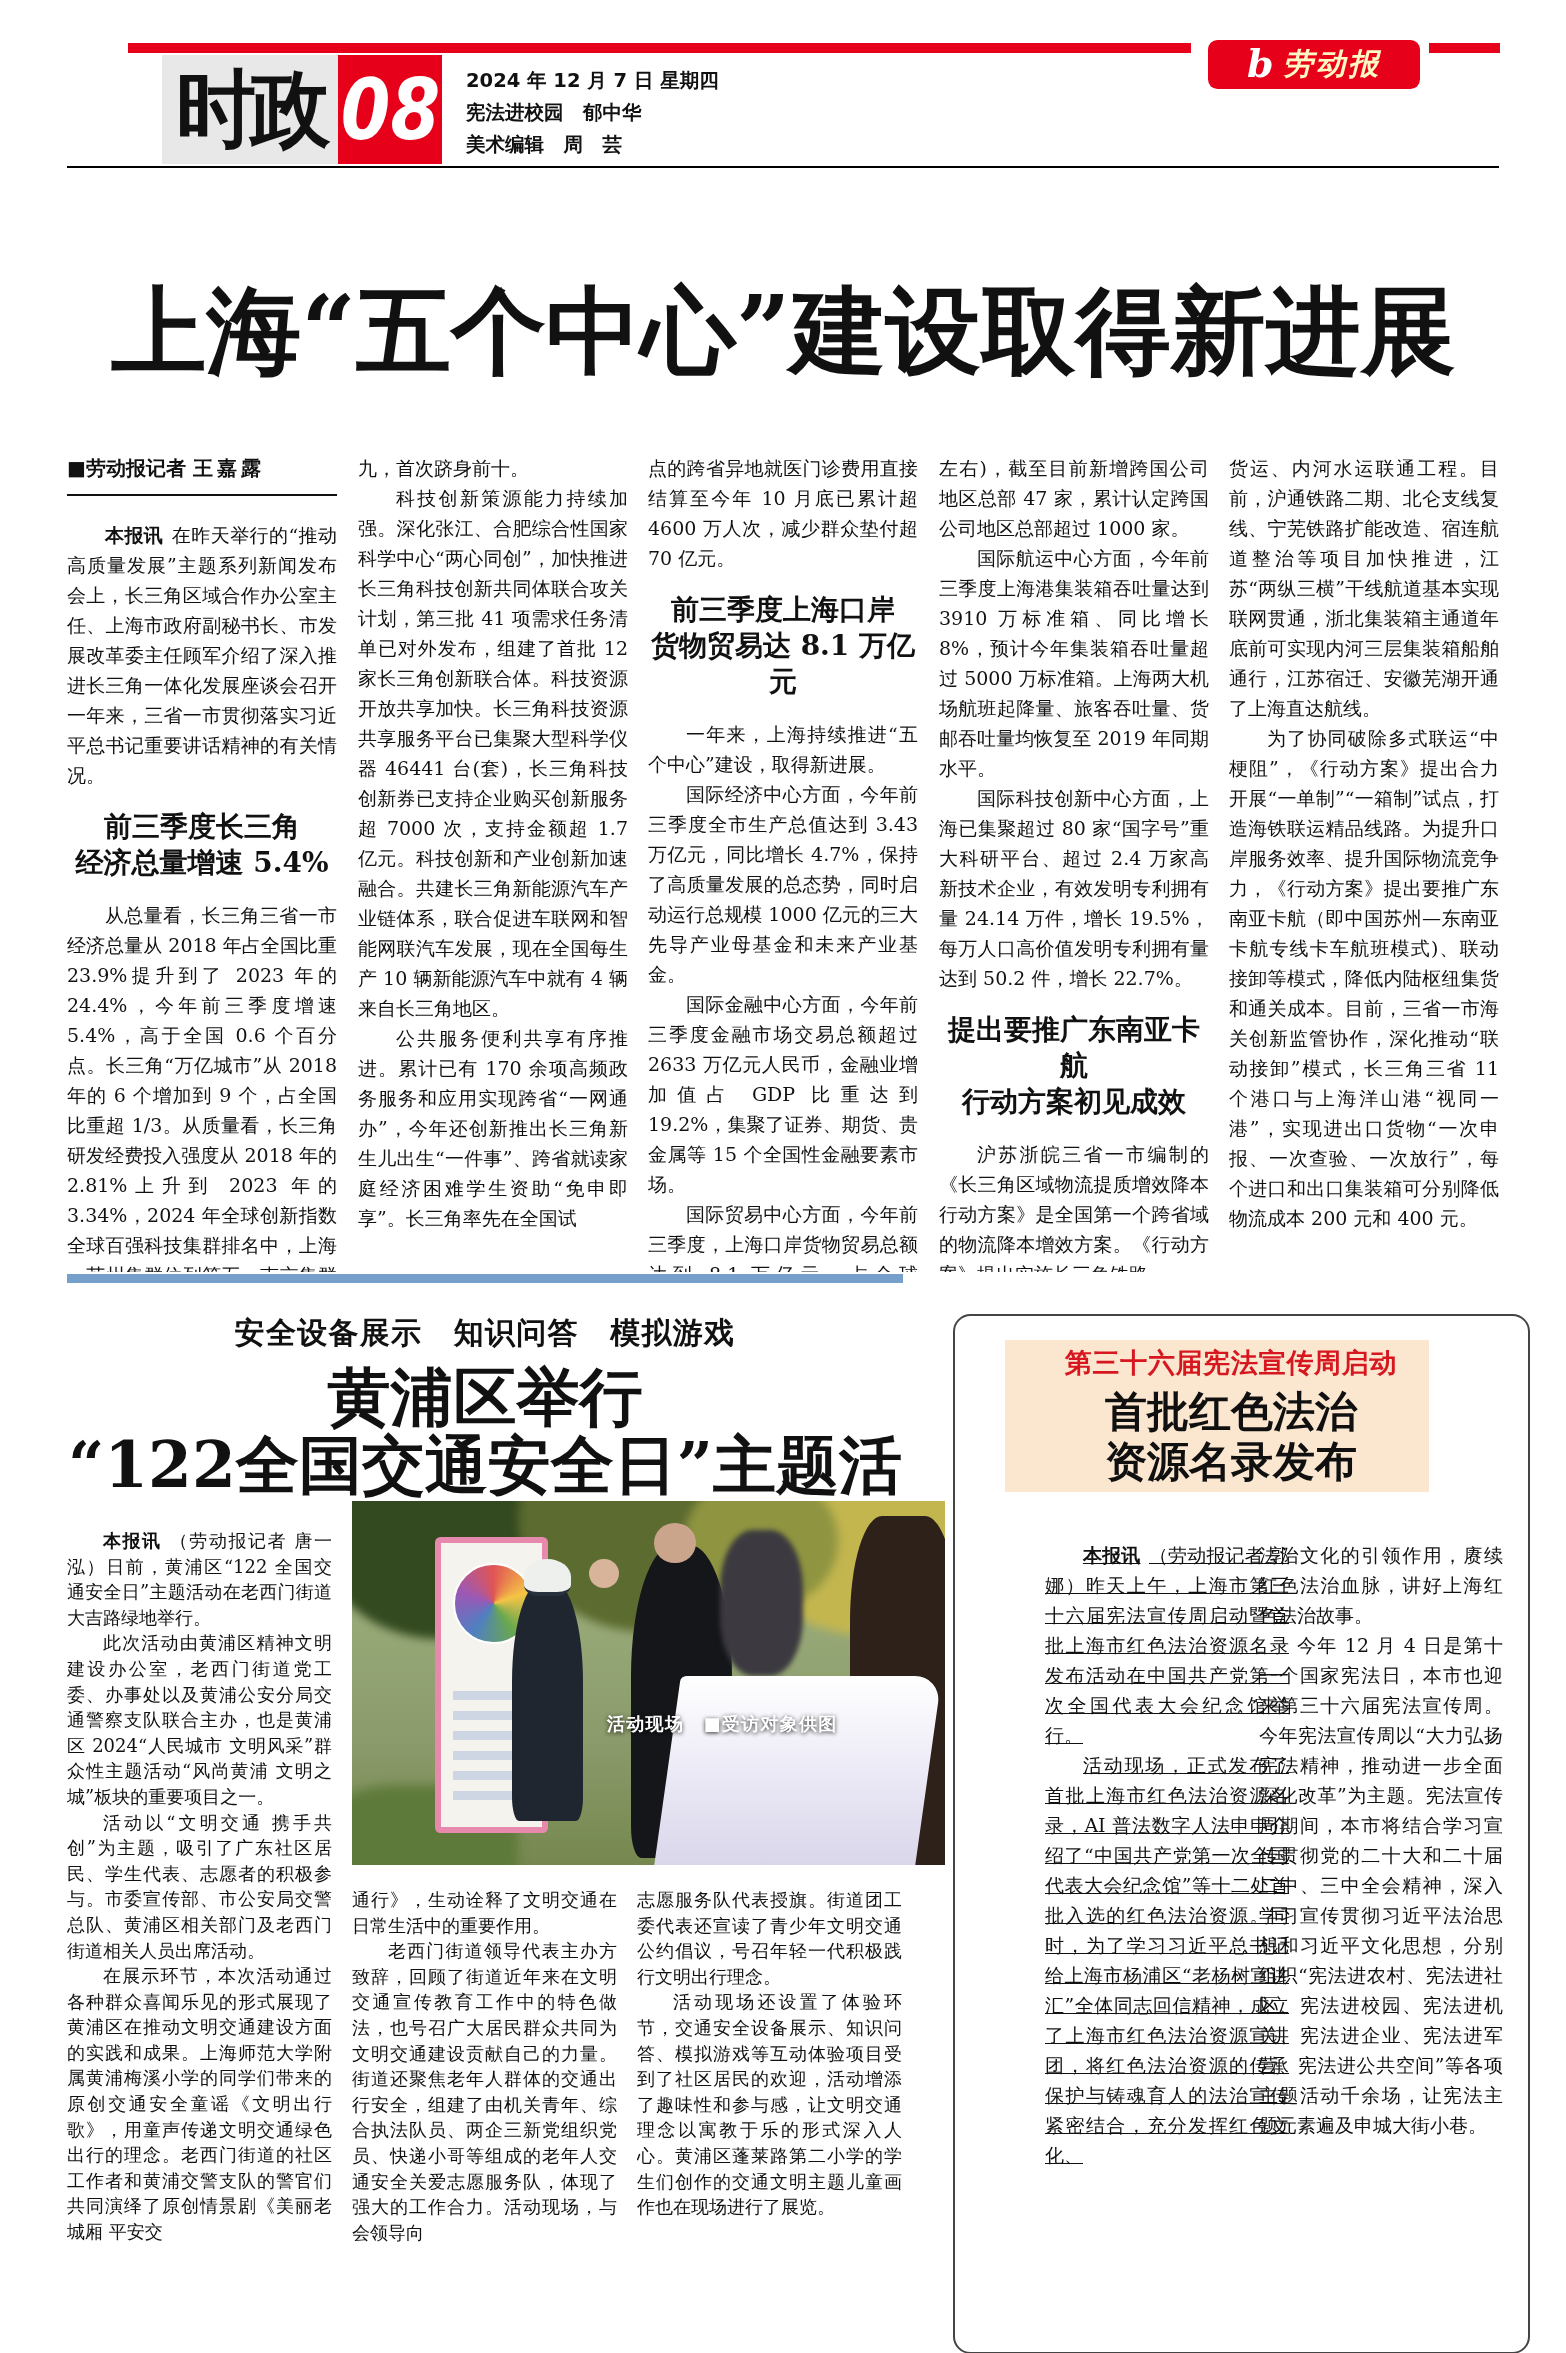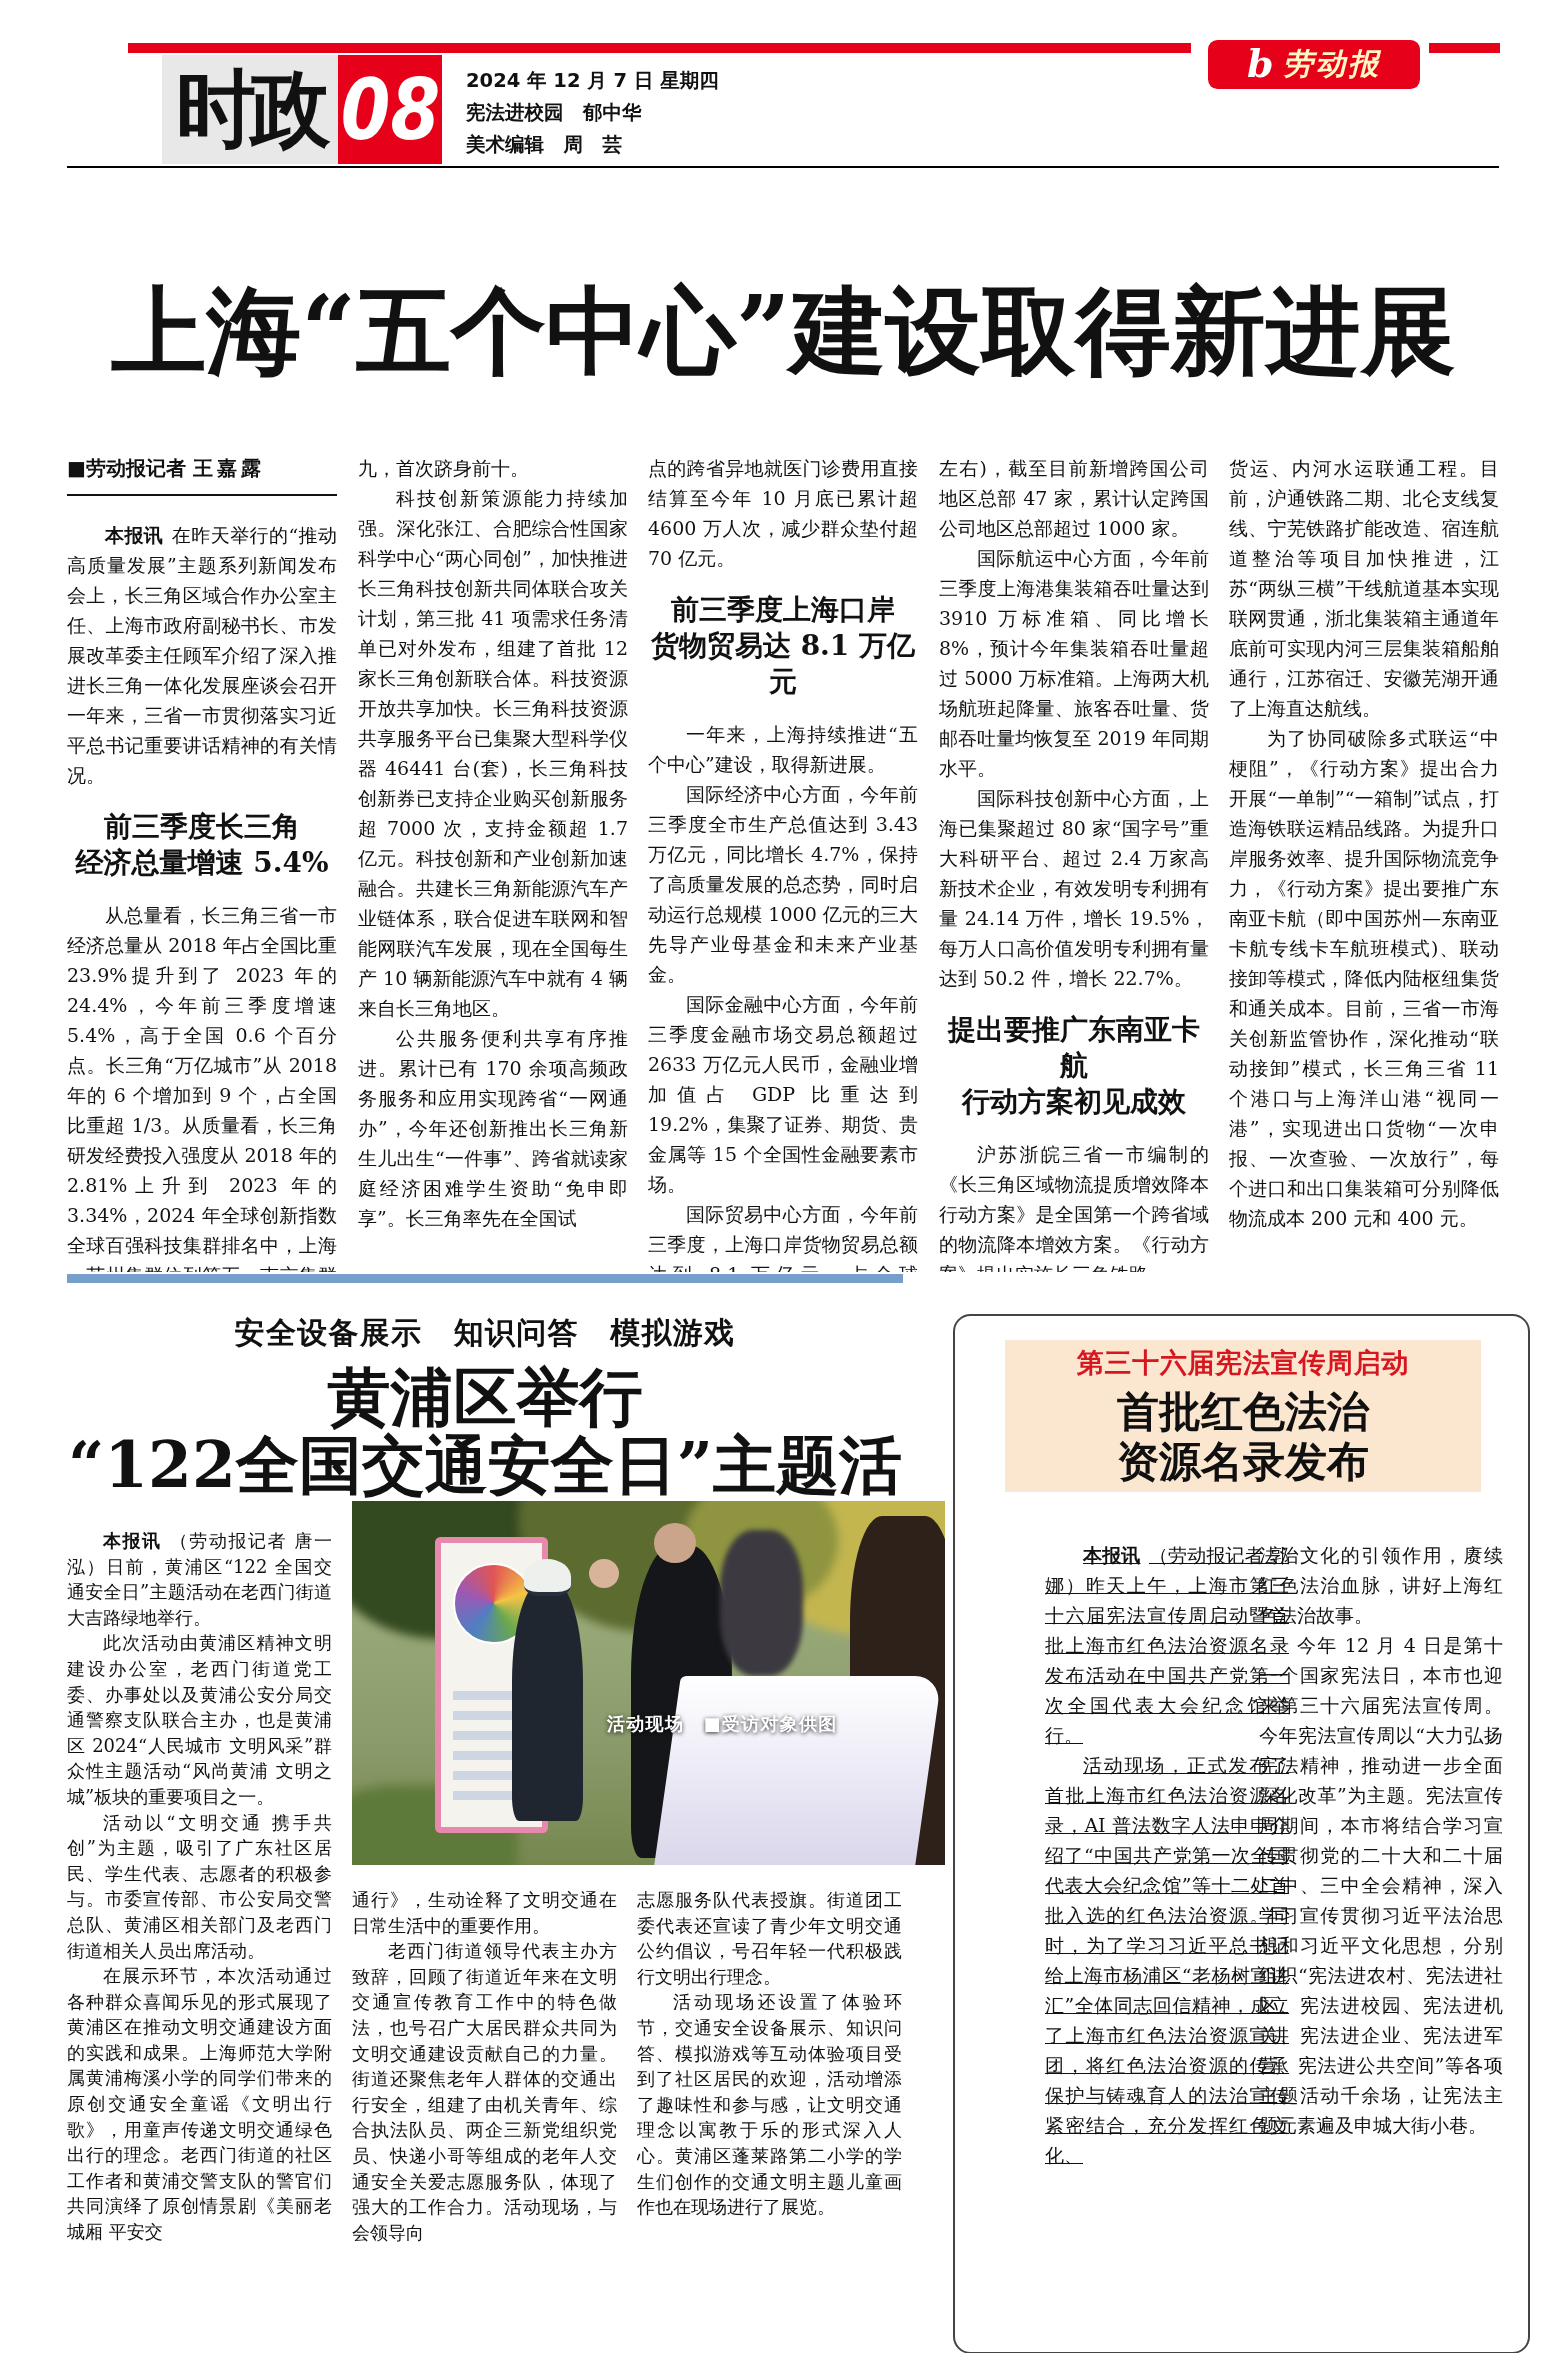--- a/index.html
+++ b/index.html
@@ -76,22 +76,22 @@
   .head2{left:40%;top:16%;width:5%;height:8%;background:#d8b49a;}
   .crowd{position:absolute;left:62%;top:8%;width:14%;height:40%;background:#3c3a40;border-radius:40%;filter:blur(2.7px);}
   .coat-right{left:84%;top:4%;width:18%;height:96%;background:#2e2119;border-radius:30% 30% 0 0;}
   .table{position:absolute;right:3%;bottom:-6%;width:44%;height:58%;transform:skewX(-8deg);
          background:linear-gradient(180deg,#ffffff 0%,#eceaf6 45%,#d5d2e8 100%);border-radius:5.4px 27px 4px 4px;}
   .photo-caption{position:absolute;left:43%;top:58%;color:#fff;font-size:18px;font-weight:bold;
                  text-shadow:0 1.3px 4px rgba(0,0,0,.85);letter-spacing:1.3px;}
 
   
   .law-box{left:953px;top:1314px;width:573px;height:1036px;border:2px solid #444;border-radius:17.5px;}
-  .law-header{left:1005px;top:1340px;width:476px;height:152px;background:#fbe7d0;
-              display:flex;flex-direction:column;align-items:center;justify-content:center;gap:6.7px;}
+  .law-header{left:1005px;top:1340px;width:396px;height:152px;background:#fbe7d0;
+              display:flex;flex-direction:column;align-items:center;justify-content:center;gap:6.7px;padding-left:28px;}
   .law-kicker{color:#d7171f;font-size:27px;font-weight:bold;letter-spacing:0.7px;
               font-family:"DejaVu Sans","Liberation Sans",sans-serif;}
   .law-headline{font-size:42px;font-weight:900;line-height:50px;text-align:center;white-space:pre-line;color:#101010;}
   .law-col{top:1540px;width:244px;height:785px;overflow:hidden;font-size:19px;line-height:30px;text-align:justify;}
   .law-col0{left:1045px;text-decoration:underline;}
   .law-col1{left:1259px;}
 </style>
 </head>
 <body>
 

